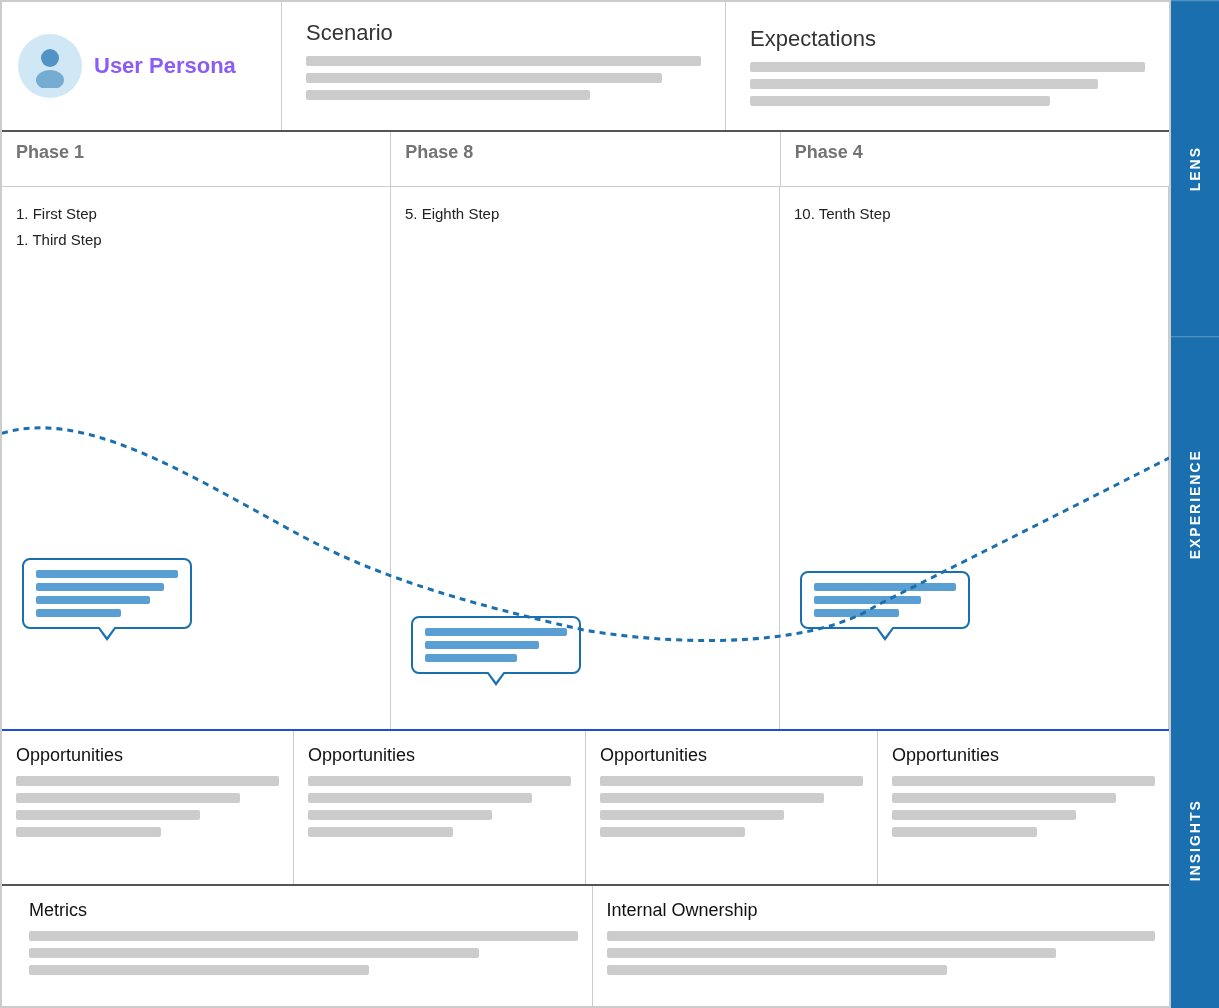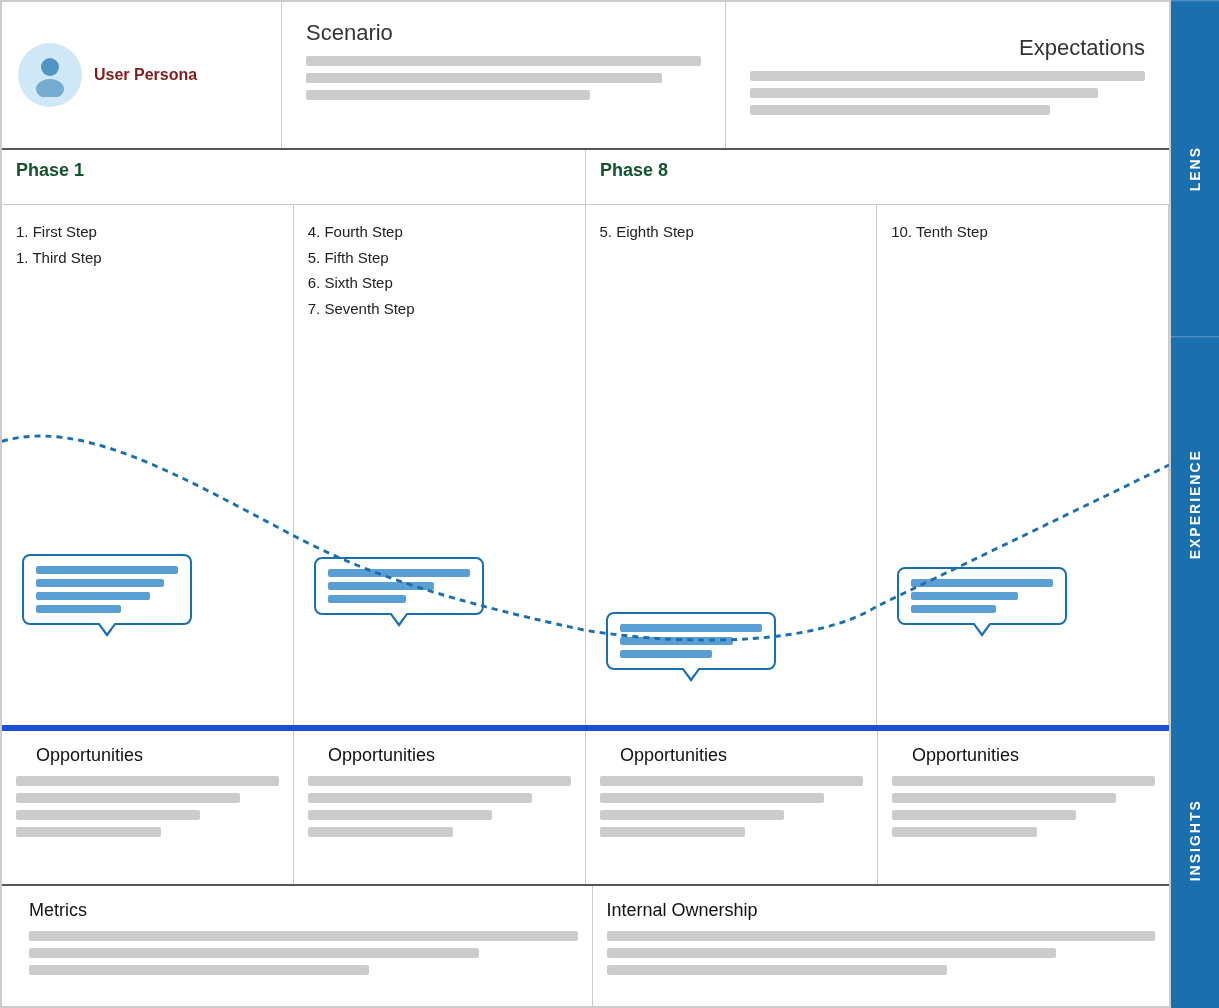--- a/index.html
+++ b/index.html
@@ -80,35 +80,34 @@
       justify-content: center;
       flex-shrink: 0;
     }
 
     .persona-avatar svg {
       width: 44px;
       height: 44px;
     }
 
     .persona-title {
-      font-size: 16px;
+      font-size: 22px;
       font-weight: bold;
-      color: #7f1d1d;
+      color: #8b5cf6;
     }
 
     .scenario-block {
       flex: 1;
       padding: 18px 24px;
       border-right: 1px solid #ccc;
     }
 
     .expectations-block {
       flex: 1;
-      padding: 33px 24px;
-      text-align: right;
+      padding: 24px 24px;
     }
 
     .block-heading {
       font-size: 22px;
       color: #333;
       margin-bottom: 10px;
     }
 
     .gray-lines {
       display: flex;
@@ -128,31 +127,31 @@
       border-bottom: 1px solid #ccc;
       min-height: 55px;
     }
 
     .phase-cell {
       flex: 1;
       padding: 10px 14px;
       border-right: 1px solid #ccc;
       font-size: 18px;
       font-weight: bold;
-      color: #14532d;
+      color: #737373;
     }
 
     .phase-cell:last-child {
       border-right: none;
     }
 
     
     .experience-section {
       display: flex;
-      border-bottom: 6px solid #1d4ed8;
+      border-bottom: 2px solid #1d4ed8;
       flex: 1;
       min-height: 440px;
       position: relative;
     }
 
     .exp-col {
       flex: 1;
       border-right: 1px solid #ccc;
       padding: 14px 14px 0 14px;
       position: relative;
@@ -226,21 +225,20 @@
     }
 
     .opp-col:last-child {
       border-right: none;
     }
 
     .opp-heading {
       font-size: 18px;
       color: #111;
       margin-bottom: 10px;
-      margin-left: 20px;
     }
 
     
     .bottom-section {
       display: flex;
       min-height: 120px;
     }
 
     .bottom-col {
       flex: 1;
@@ -302,54 +300,40 @@
           <div class="gray-line" style="width:100%"></div>
           <div class="gray-line" style="width:88%"></div>
           <div class="gray-line" style="width:76%"></div>
         </div>
       </div>
     </div>
 
     <div class="phase-header-row">
       <div class="phase-cell">Phase 1</div>
       <div class="phase-cell">Phase 8</div>
+      <div class="phase-cell">Phase 4</div>
     </div>
 
     <div class="experience-section">
 
       <div class="exp-col" style="position:relative;">
         <div class="steps-list">
           <div>1. First Step</div>
           <div>1. Third Step</div>
         </div>
         <div style="position:absolute; bottom:100px; left:20px;">
           <div class="chat-bubble">
             <div class="bubble-line" style="width:100%"></div>
             <div class="bubble-line" style="width:90%"></div>
             <div class="bubble-line" style="width:80%"></div>
             <div class="bubble-line" style="width:60%"></div>
           </div>
         </div>
       </div>
 
-      <div class="exp-col" style="position:relative;">
-        <div class="steps-list">
-          <div>4. Fourth Step</div>
-          <div>5. Fifth Step</div>
-          <div>6. Sixth Step</div>
-          <div>7. Seventh Step</div>
-        </div>
-        <div style="position:absolute; bottom:110px; left:20px;">
-          <div class="chat-bubble">
-            <div class="bubble-line" style="width:100%"></div>
-            <div class="bubble-line" style="width:75%"></div>
-            <div class="bubble-line" style="width:55%"></div>
-          </div>
-        </div>
-      </div>
 
       <div class="exp-col" style="position:relative;">
         <div class="steps-list">
           <div>5. Eighth Step</div>
         </div>
         <div style="position:absolute; bottom:55px; left:20px;">
           <div class="chat-bubble">
             <div class="bubble-line" style="width:100%"></div>
             <div class="bubble-line" style="width:80%"></div>
             <div class="bubble-line" style="width:65%"></div>

